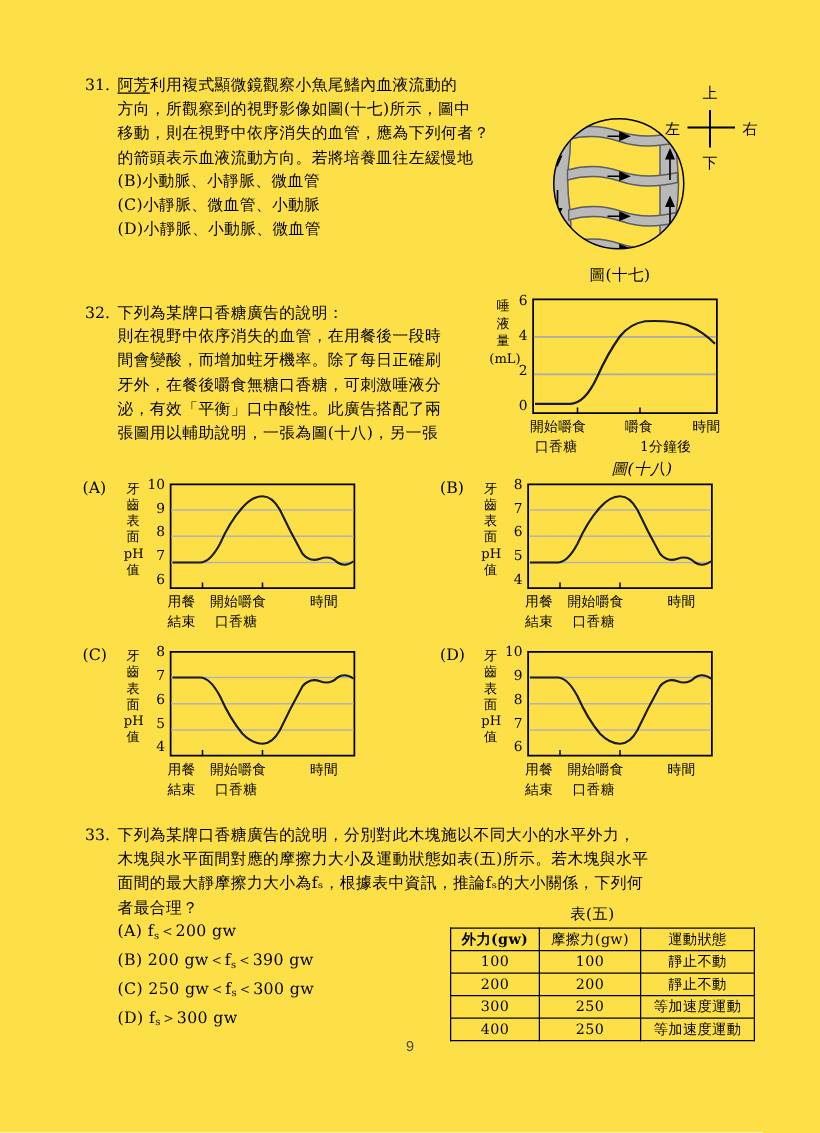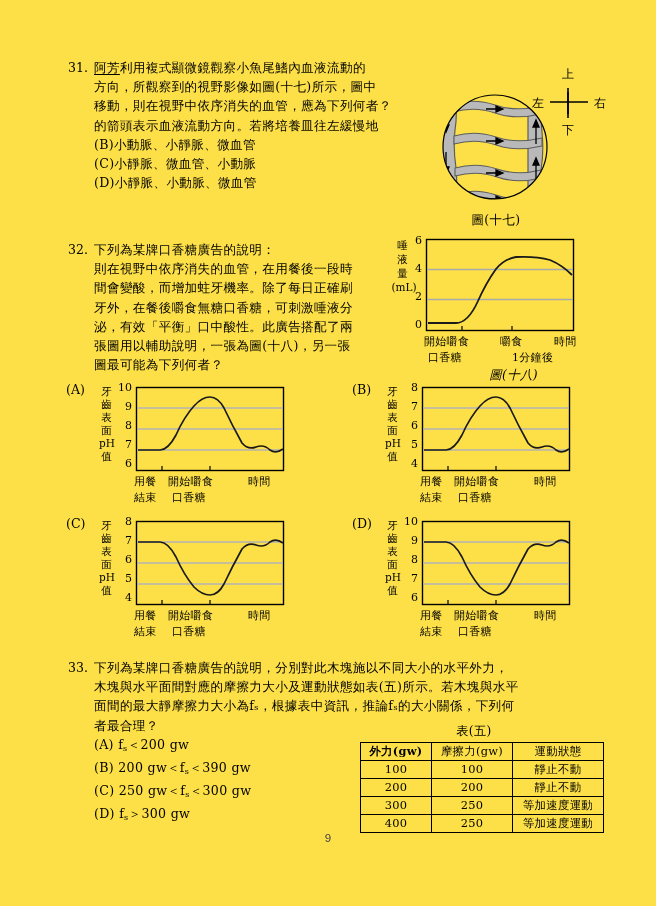--- a/index.html
+++ b/index.html
@@ -232,21 +232,20 @@
 
   <div class="q" style="left:68px; top:240px; width:330px;">
     <div class="q-num">32.</div>
     <div class="q-body">
       <div>下列為某牌口香糖廣告的說明：</div>
       <div>則在視野中依序消失的血管，在用餐後一段時</div>
       <div>間會變酸，而增加蛀牙機率。除了每日正確刷</div>
       <div>牙外，在餐後嚼食無糖口香糖，可刺激唾液分</div>
       <div>泌，有效「平衡」口中酸性。此廣告搭配了兩</div>
       <div>張圖用以輔助說明，一張為圖(十八)，另一張</div>
-      <div>圖最可能為下列何者？</div>
     </div>
   </div>
 
   <div id="fig18">
     <div class="axis-ylabel" style="left:0px; top:4px;">唾</div>
     <div class="axis-ylabel" style="left:0px; top:18px;">液</div>
     <div class="axis-ylabel" style="left:0px; top:32px;">量</div>
     <div class="axis-ylabel" style="left:-6px; top:46px; width:28px;">(mL)</div>
 
     <div class="tick-label" style="left:12px; top:-2px; width:14px;">6</div>

